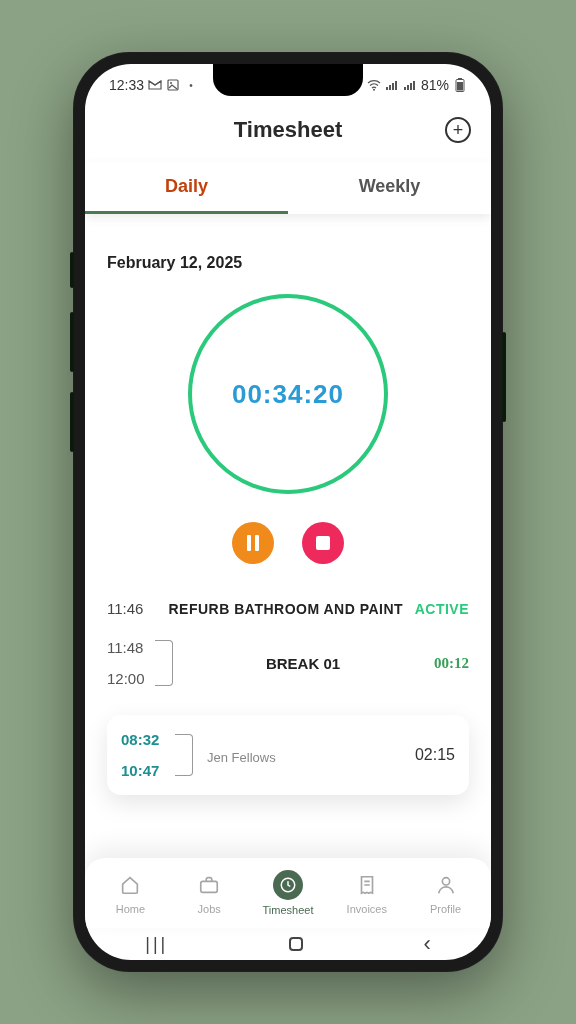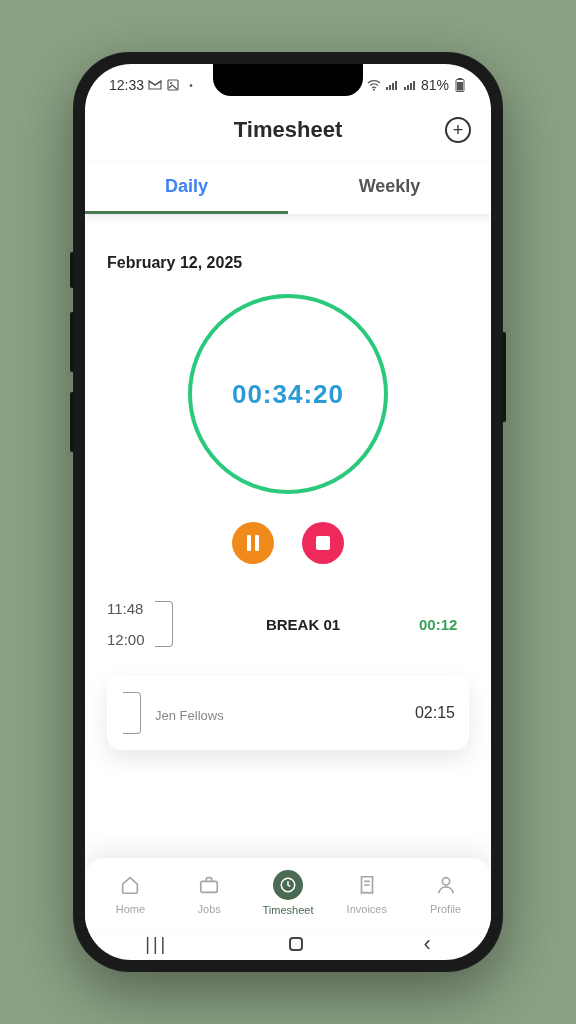--- a/index.html
+++ b/index.html
@@ -89,21 +89,21 @@
   .tab {
     flex: 1;
     text-align: center;
     padding: 14px 0;
     font-size: 18px;
     font-weight: 600;
     color: #555;
     border-bottom: 3px solid transparent;
   }
   .tab.active {
-    color: #3b82f6;
+    color: #c2410c;
     border-bottom-color: #4a7a52;
   }
   
   .content { padding: 18px 22px 0; height: calc(100% - 42px - 48px - 56px - 70px - 32px); overflow: hidden; }
   .date {
     font-size: 16px; font-weight: 700; color: #222; margin: 22px 0 22px;
   }
   .timer-circle {
     width: 200px; height: 200px;
     border: 4px solid #2ac97b;
@@ -132,21 +132,21 @@
   }
   .entry-time { width: 50px; font-size: 15px; color: #444; }
   .entry-title { flex:1; text-align:center; font-weight:700; font-size:14px; color:#222; letter-spacing:.5px; }
   .entry-status { font-weight:800; font-size:14px; color:#2ac97b; letter-spacing:.5px; }
   .break-row {
     display:flex; align-items:center; gap:0; padding: 6px 0 28px;
   }
   .break-times { display:flex; flex-direction:column; gap:14px; font-size:15px; color:#555; min-width:46px; }
   .bracket { width:18px; height:46px; border:1.5px solid #999; border-left:none; border-radius: 0 4px 4px 0; margin-left:2px; margin-right:14px; }
   .break-label { flex:1; text-align:center; font-weight:700; font-size:15px; color:#222; }
-  .break-dur { font-size:15px; color:#3aa059; font-weight:600; min-width:50px; text-align:left; }
+  .break-dur { font-size:15px; color:#3aa059; font-weight:600; min-width:50px; text-align:right;font-family:Liberation Serif, serif; }
   .card {
     background:#fff; border-radius:14px; box-shadow:0 8px 24px rgba(0,0,0,0.10);
     padding:16px 14px; display:flex; align-items:center; gap:0;
   }
   .card-times { display:flex; flex-direction:column; gap:14px; font-size:15px; font-weight:700; color:#1e8f8f; min-width:52px; }
   .card .bracket { height:42px; }
   .card-body { flex:1; }
   .card-title { font-size:16px; font-weight:600; color:#222; white-space:nowrap; overflow:hidden; text-overflow:ellipsis; max-width: 180px; }
   .card-sub { font-size:13px; color:#888; margin-top:4px; }
   .card-dur { font-size:16px; color:#333; font-weight:500; }
@@ -262,32 +262,41 @@
           <span class="pause-glyph">
               <span></span>
               <span></span>
             </span>
         </div>
         <div class="act-btn act-stop">
           <span class="stop-glyph"></span>
         </div>
       </div>
 
+      <div class="entry-row">
+        <div class="entry-time">11:46</div>
+        <div class="entry-title">REFURB BATHROOM AND PAINT</div>
+        <div class="entry-status">ACTIVE</div>
+      </div>
 
       <div class="break-row">
         <div class="break-times">
           <span>11:48</span>
           <span>12:00</span>
         </div>
         <div class="bracket"></div>
         <div class="break-label">BREAK 01</div>
         <div class="break-dur">00:12</div>
       </div>
 
       <div class="card">
+        <div class="card-times">
+          <span>08:32</span>
+          <span>10:47</span>
+        </div>
         <div class="bracket"></div>
         <div class="card-body">
           <div class="card-sub">Jen Fellows</div>
         </div>
         <div class="card-dur">02:15</div>
       </div>
     </div>
 
     <div class="bottom-nav">
       <div class="nav-item">

